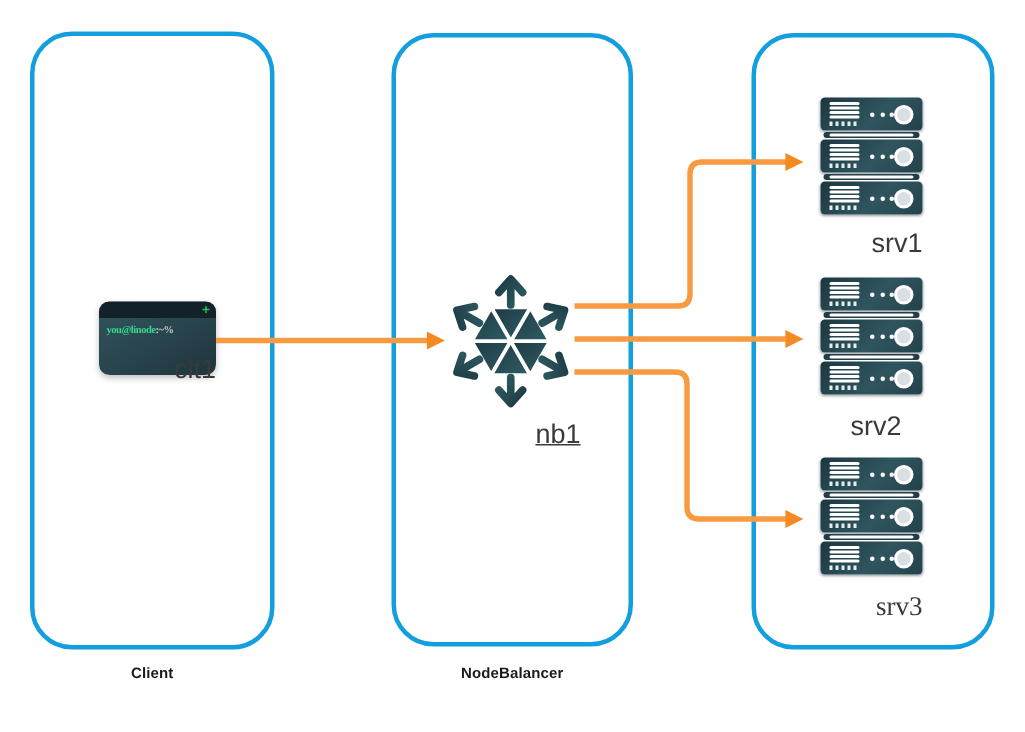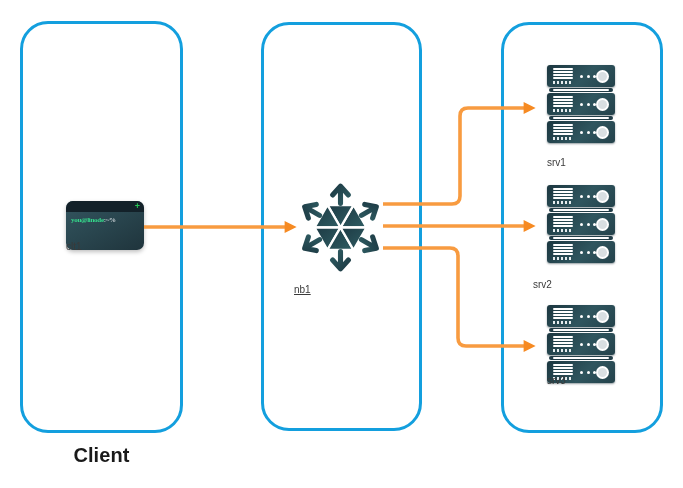--- a/index.html
+++ b/index.html
@@ -4,27 +4,27 @@
 <style>
   html,body{margin:0;padding:0;background:#ffffff;}
   body{font-family:"Liberation Sans", sans-serif;}
   .canvas{position:relative;width:683px;height:488px;background:#ffffff;overflow:hidden;}
 
   
   .panel{position:absolute;border:3px solid #139FDE;border-radius:28px;background:#ffffff;box-sizing:border-box;}
   .panel-client{left:20px;top:21px;width:163px;height:412px;}
   .panel-nb{left:261px;top:22px;width:161px;height:409px;}
   .panel-backend{left:501px;top:22px;width:162px;height:411px;}
-  .panel-title{position:absolute;top:444px;text-align:center;font-size:20px;font-weight:700;color:#1a1a1a;letter-spacing:.1px;}
+  .panel-title{position:absolute;top:444px;text-align:center;font-size:10px;font-weight:700;color:#1a1a1a;letter-spacing:.1px;}
   .pt-client{left:20px;width:163px;}
   .pt-nb{left:261px;width:161px;}
   .pt-backend{left:501px;width:162px;}
 
   
-  .node-label{position:absolute;text-align:left;font-size:10px;color:#3a3a3a;line-height:13px;}
+  .node-label{position:absolute;text-align:right;font-size:18px;color:#3a3a3a;line-height:13px;}
 
   
   .terminal{position:absolute;left:66px;top:201px;width:78px;height:49px;border-radius:7px;
     background:linear-gradient(150deg,#33555f 0%,#2a4750 45%,#1f343c 100%);
     box-shadow:0 2px 4px rgba(0,0,0,.25);overflow:hidden;}
   .term-bar{height:11px;background:#132129;display:flex;justify-content:flex-end;align-items:center;padding:0 4px;}
   .term-plus{color:#25c353;font-size:9px;font-weight:700;line-height:9px;}
   .term-text{padding:4px 5px 0 5px;font-family:Liberation Serif, serif;font-size:7px;letter-spacing:-.3px;white-space:nowrap;}
   .term-user{color:#35d98b;font-weight:700;}
   .term-suffix{color:#c3ccd0;font-weight:700;}
@@ -322,29 +322,30 @@
         <div class="u-dots">
           <div class="dot"></div>
           <div class="dot"></div>
           <div class="dot"></div>
         </div>
         <div class="u-circle">
           <div class="u-circle-inner"></div>
         </div>
       </div>
     </div>
-  <div class="node-label" style="left:547px;top:374px;width:68px;">srv3</div>
+  <div class="node-label" style="left:547px;top:398px;width:68px;font-family:Liberation Serif, serif;">srv3</div>
 
   <svg id="edges-svg" width="683" height="488">
     <defs>
       <marker id="arrowhead" viewBox="0 0 10 10" markerUnits="userSpaceOnUse" markerWidth="16" markerHeight="12" refX="2" refY="5" orient="auto">
         <path d="M0,0 L10,5 L0,10 Z" fill="#F68A22"></path>
       </marker>
     </defs>
   <path d="M144,227 H287" fill="none" stroke="#F89B40" stroke-width="3.6" stroke-linejoin="round" marker-end="url(#arrowhead)"></path>
       <path d="M383,204 H452 Q460,204 460,196 V116 Q460,108 468,108 H526" fill="none" stroke="#F89B40" stroke-width="3.6" stroke-linejoin="round" marker-end="url(#arrowhead)"></path>
       <path d="M383,226 H526" fill="none" stroke="#F89B40" stroke-width="3.6" stroke-linejoin="round" marker-end="url(#arrowhead)"></path>
       <path d="M383,248 H450 Q458,248 458,256 V338 Q458,346 466,346 H526" fill="none" stroke="#F89B40" stroke-width="3.6" stroke-linejoin="round" marker-end="url(#arrowhead)"></path>
     </svg>
 
   <div class="panel-title pt-client">Client</div>
+  <div class="panel-title pt-nb">NodeBalancer</div>
 
 </div>
 
 </body></html>

